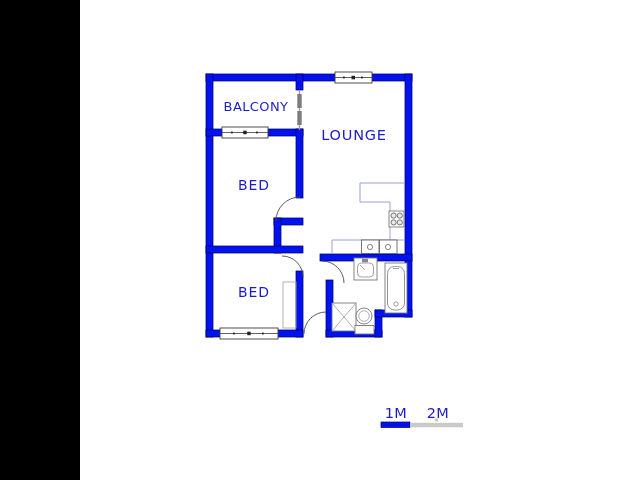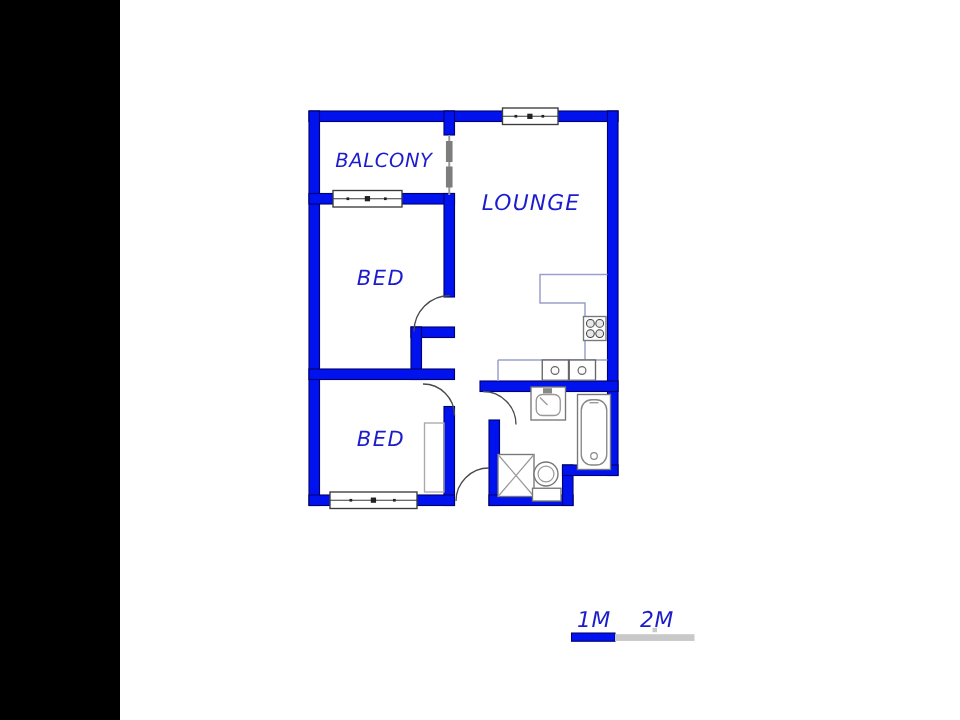--- a/index.html
+++ b/index.html
@@ -1,19 +1,18 @@
 <!DOCTYPE html>
 <html><head>
 <meta charset="utf-8">
 <style>
   html,body{margin:0;padding:0;background:#fff;}
   .stage{
     position:relative;width:552px;height:480px;background:#ffffff;overflow:hidden;
     font-family:"DejaVu Sans", sans-serif;
-    font-style:italic;
   }
   .letterbox{position:absolute;top:0;height:480px;background:#000;}
   .letterbox.left{left:0;width:80px;}
   .letterbox.right{left:562px;width:78px;}
   svg{position:absolute;left:0;top:0;}
   .room-label{fill:#1c1ccd;font-family:"DejaVu Sans",sans-serif;}
   .scale-label{fill:#1c1ccd;font-family:"DejaVu Sans",sans-serif;}
 </style>
 </head>
 <body>

